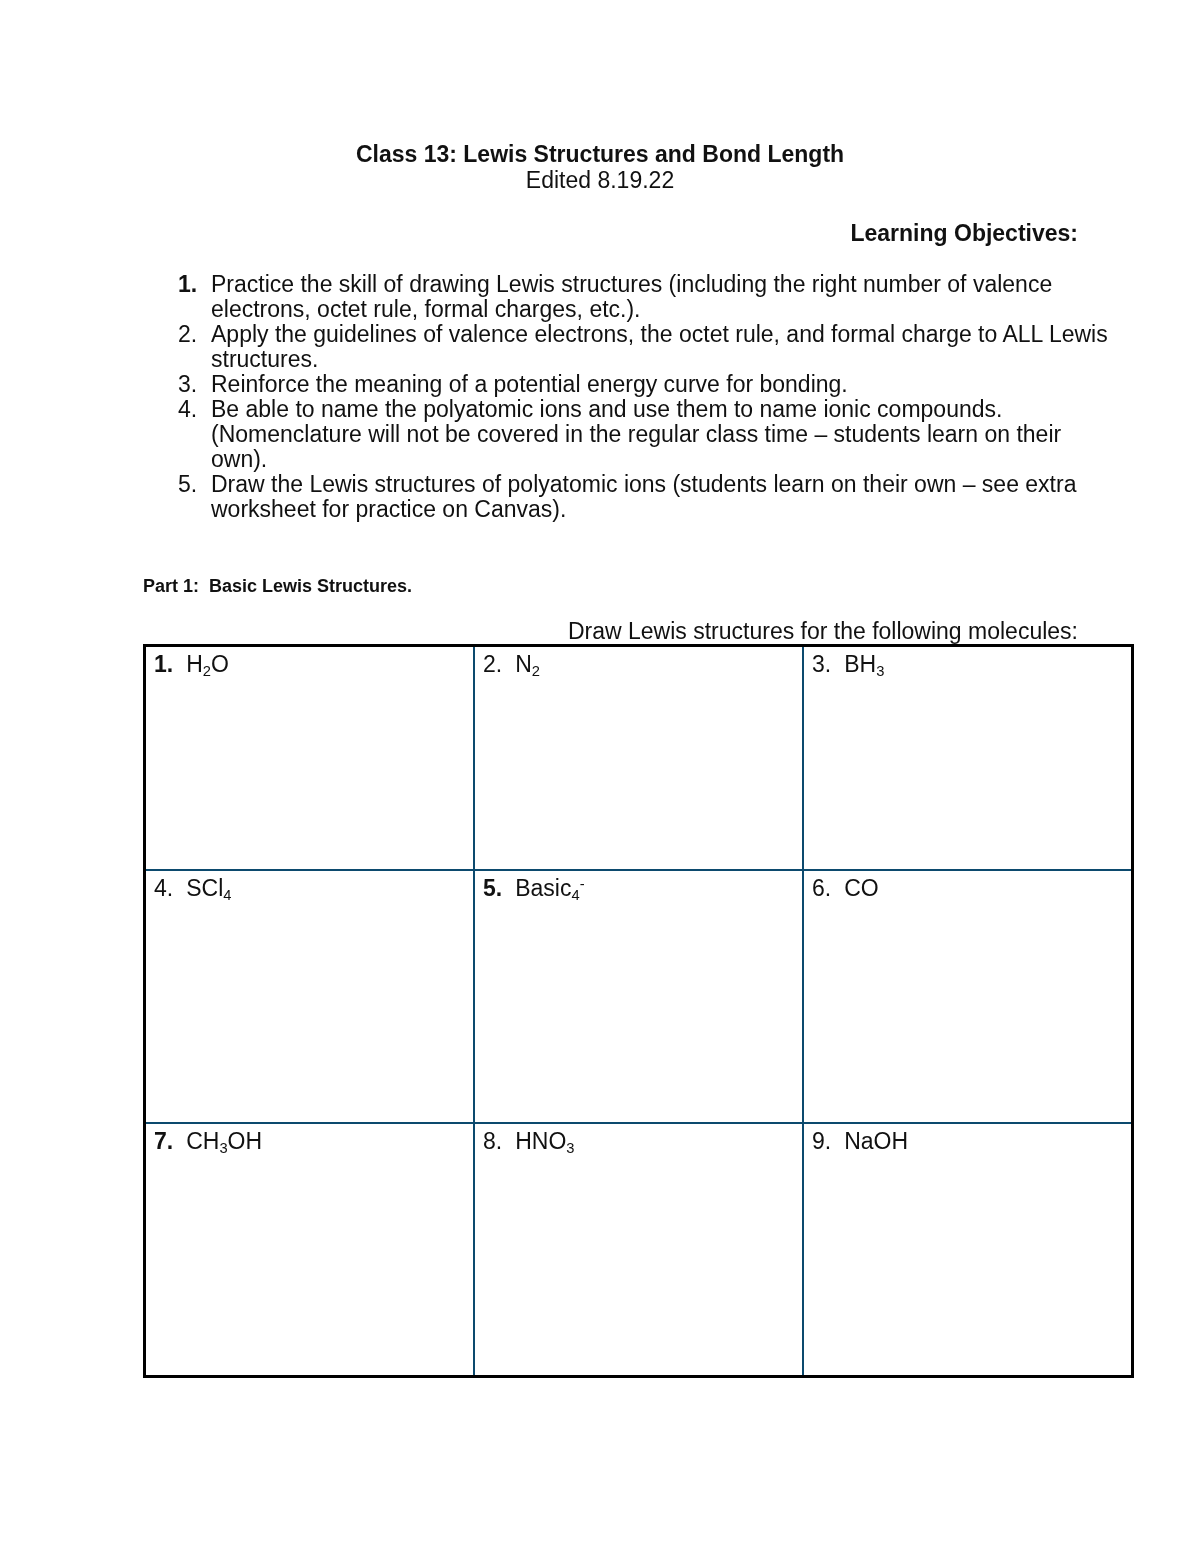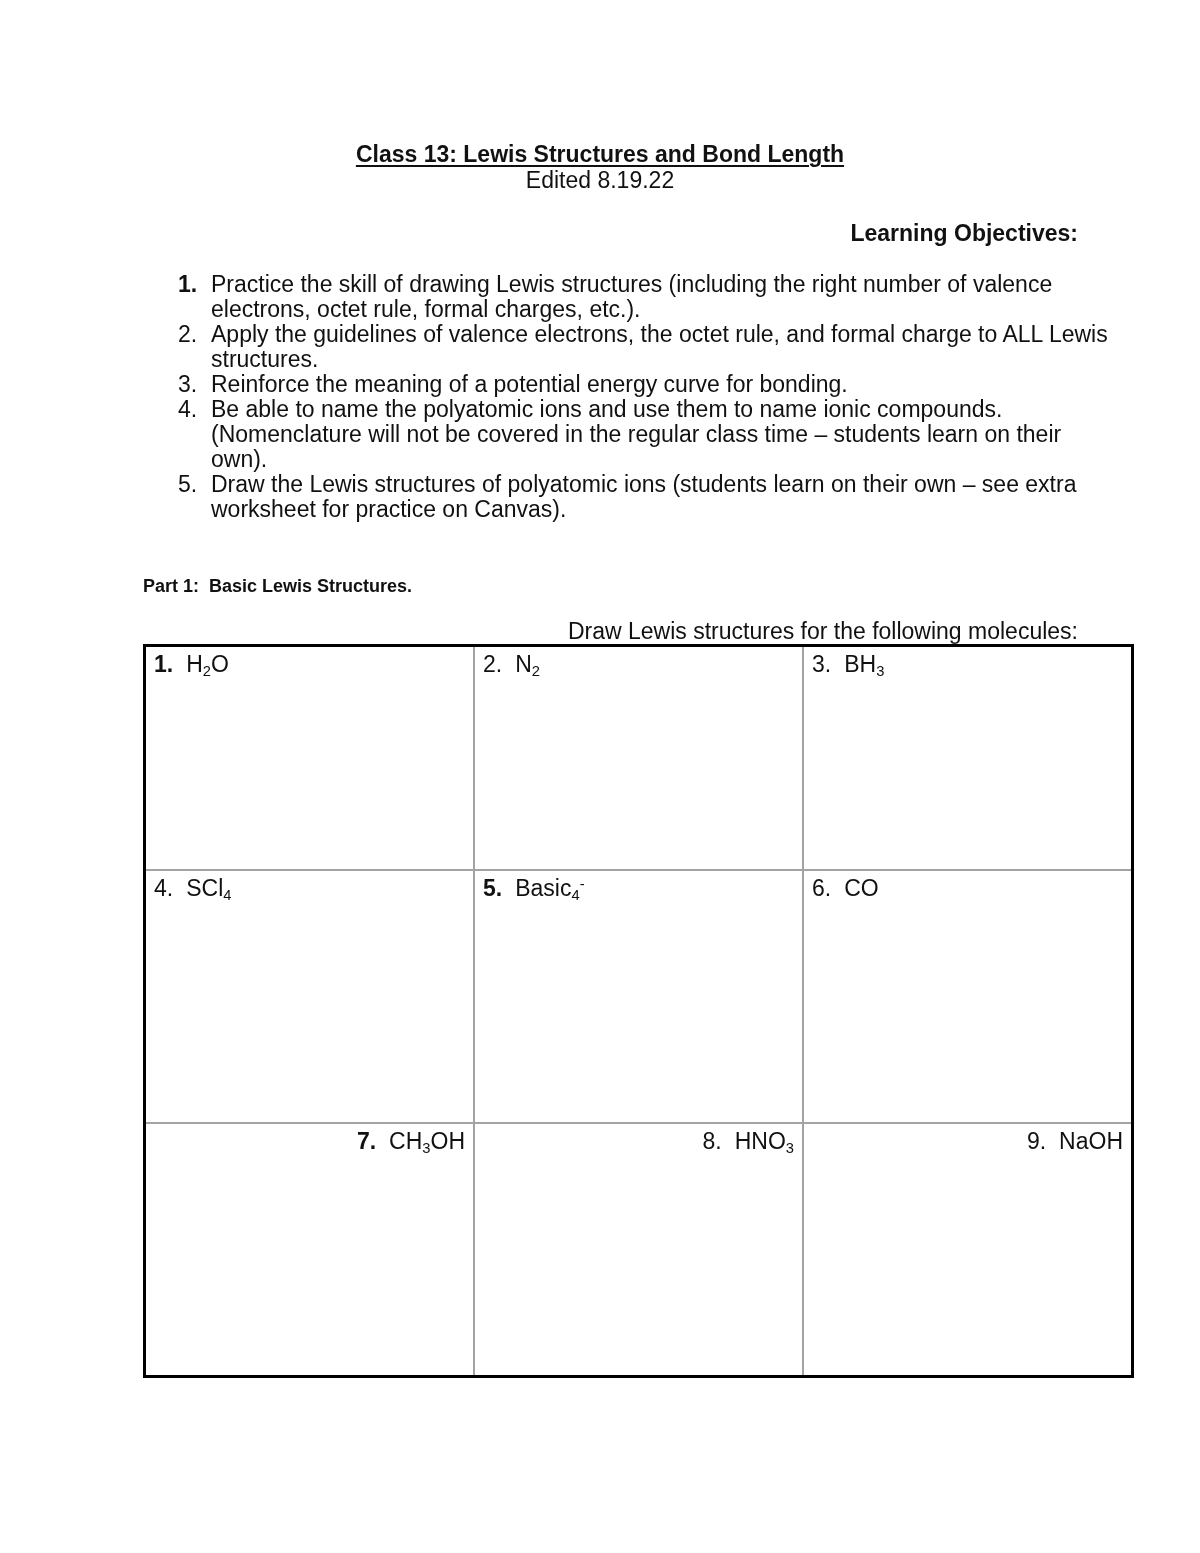--- a/index.html
+++ b/index.html
@@ -17,21 +17,20 @@
     overflow: hidden;
   }
   .doc-header {
     padding-top: 141px;
     text-align: center;
     font-size: 23px;
     line-height: 26px;
   }
   .doc-title {
     font-weight: bold;
-    text-decoration: underline;
     text-decoration-thickness: 2px;
     text-underline-offset: 3px;
   }
   .doc-subtitle { font-weight: normal; text-align: center; }
   .content {
     margin-left: 143px;
     width: 935px;
   }
   .obj-heading {
     margin-top: 27px;
@@ -64,30 +63,30 @@
     text-align: right;
   }
   table.molecules {
     border-collapse: collapse;
     table-layout: fixed;
     width: 935px;
     margin-top: 0px;
     border: 3px solid #000;
   }
   table.molecules td {
-    border: 2px solid #a3a3a3;
+    border: 2px solid #0c4a6e;
     vertical-align: top;
     padding: 5px 8px;
     font-size: 23px;
     line-height: 25px;
     width: 311px;
   }
   tr.row-1 td { height: 212px; }
   tr.row-2 td { height: 241px; }
-  tr.row-3 td { height: 241px; text-align: right; }
+  tr.row-3 td { height: 241px; }
   .cell-num { display: inline-block; margin-right: 13px; }
   .formula .sub {
     font-size: 0.64em;
     position: relative;
     top: 0.25em;
   }
   .formula .sup {
     font-size: 0.64em;
     position: relative;
     top: -0.45em;

